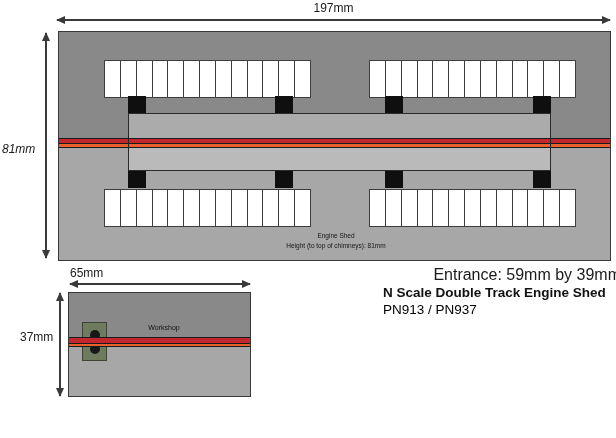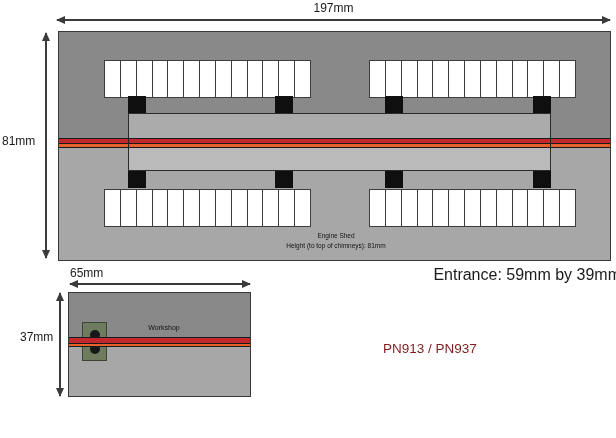--- a/index.html
+++ b/index.html
@@ -82,31 +82,31 @@
   .ws-chimneybox{
     left:13px;top:29px;width:25px;height:39px;
     background:var(--workshop_green);border:1px solid #3c4434;box-sizing:border-box;
   }
   .ws-chimneybox .pot{position:absolute;width:10px;height:10px;border-radius:50%;background:#181818;left:6.5px;}
   .pot1{top:7px;} .pot2{top:21px;}
   .ws-label{left:40px;top:31px;width:110px;text-align:center;font-size:7px;color:#141414;}
   
   .entrance{position:absolute;right:11px;top:266px;font-size:16px;color:#1a1a1a;}
   .prod-title{position:absolute;left:383px;top:285px;font-size:13.5px;font-weight:bold;color:#111;}
-  .prod-codes{position:absolute;left:383px;top:302px;font-size:13.5px;color:#7f1d1d;margin-top:39px;}
+  .prod-codes{position:absolute;left:383px;top:302px;font-size:13.5px;color:#000000;}
 </style>
 </head>
 <body>
 
 <div class="sheet">
 
   <div class="dim-label" style="left:57px;top:1px;width:553px;text-align:center;">197mm</div>
   <div class="hline" style="left:57px;top:19px;width:553px;"></div>
 
-  <div class="dim-label" style="left:2px;top:134px;width:40px;">81mm</div>
+  <div class="dim-label" style="left:2px;top:142px;width:40px;font-style:italic;">81mm</div>
   <div class="vline" style="left:45px;top:33px;height:225px;"></div>
 
   <div class="plan">
     <div class="shed-body"></div>
 
     <div class="skylights sky-tl">
         <div class="pane"></div>
         <div class="pane"></div>
         <div class="pane"></div>
         <div class="pane"></div>
@@ -194,15 +194,16 @@
   <div class="workshop">
     <div class="ws-chimneybox">
       <div class="pot pot1"></div>
       <div class="pot pot2"></div>
     </div>
     <div class="ws-track"></div>
     <div class="ws-label">Workshop</div>
   </div>
 
   <div class="entrance">Entrance: 59mm by 39mm</div>
+  <div class="prod-title">N Scale Double Track Engine Shed</div>
   <div class="prod-codes">PN913 / PN937</div>
 
 </div>
 
 </body></html>

